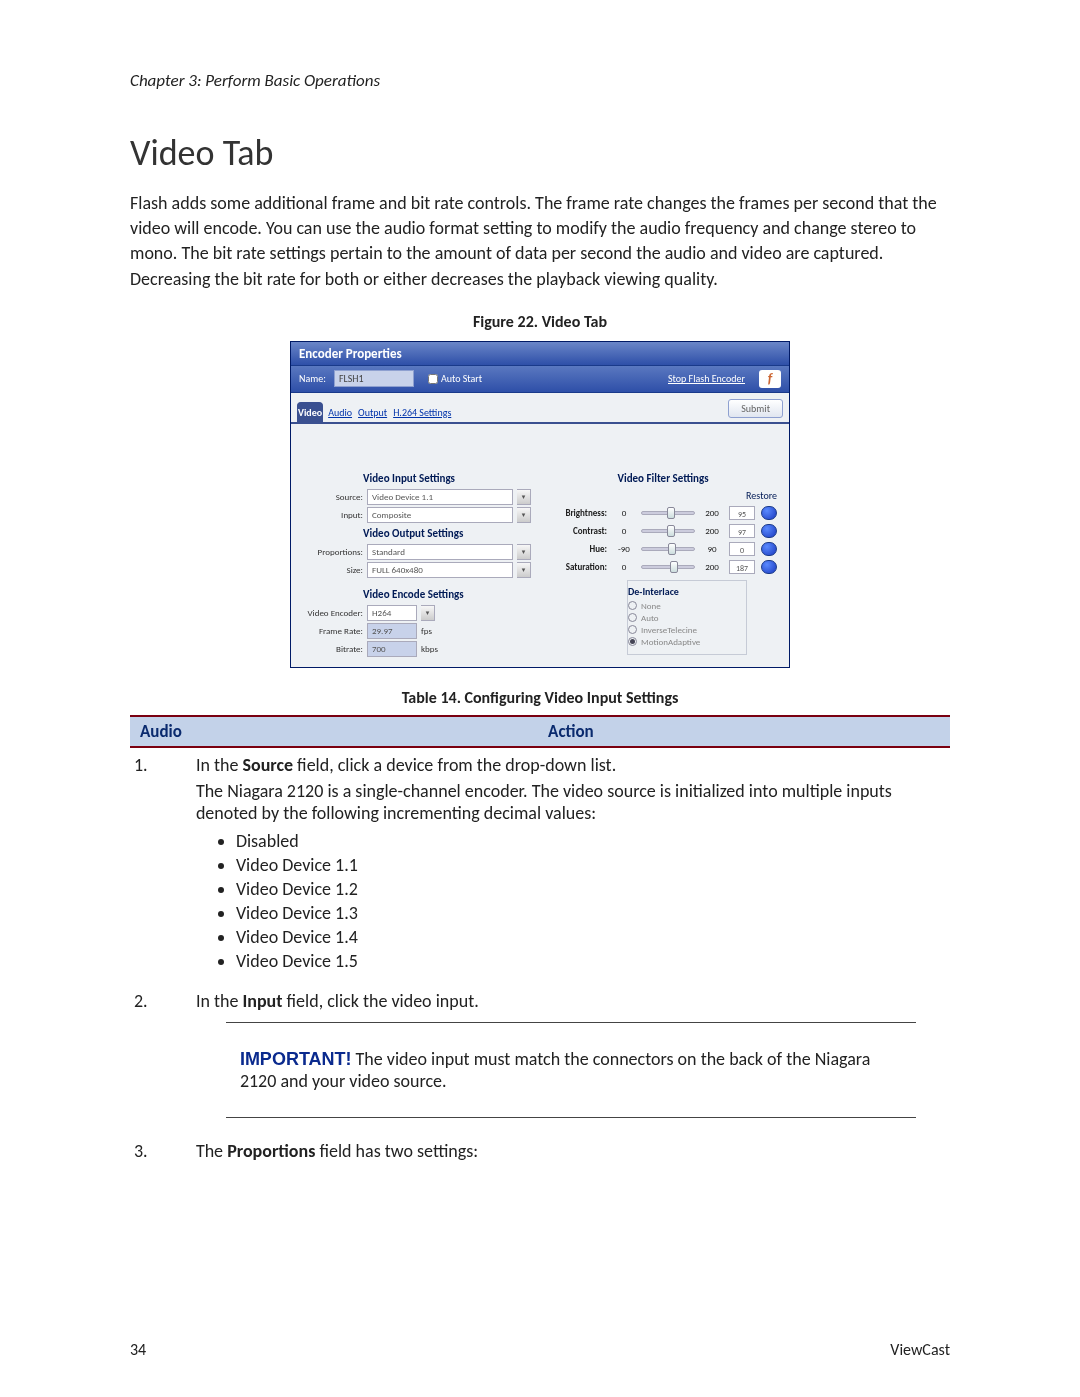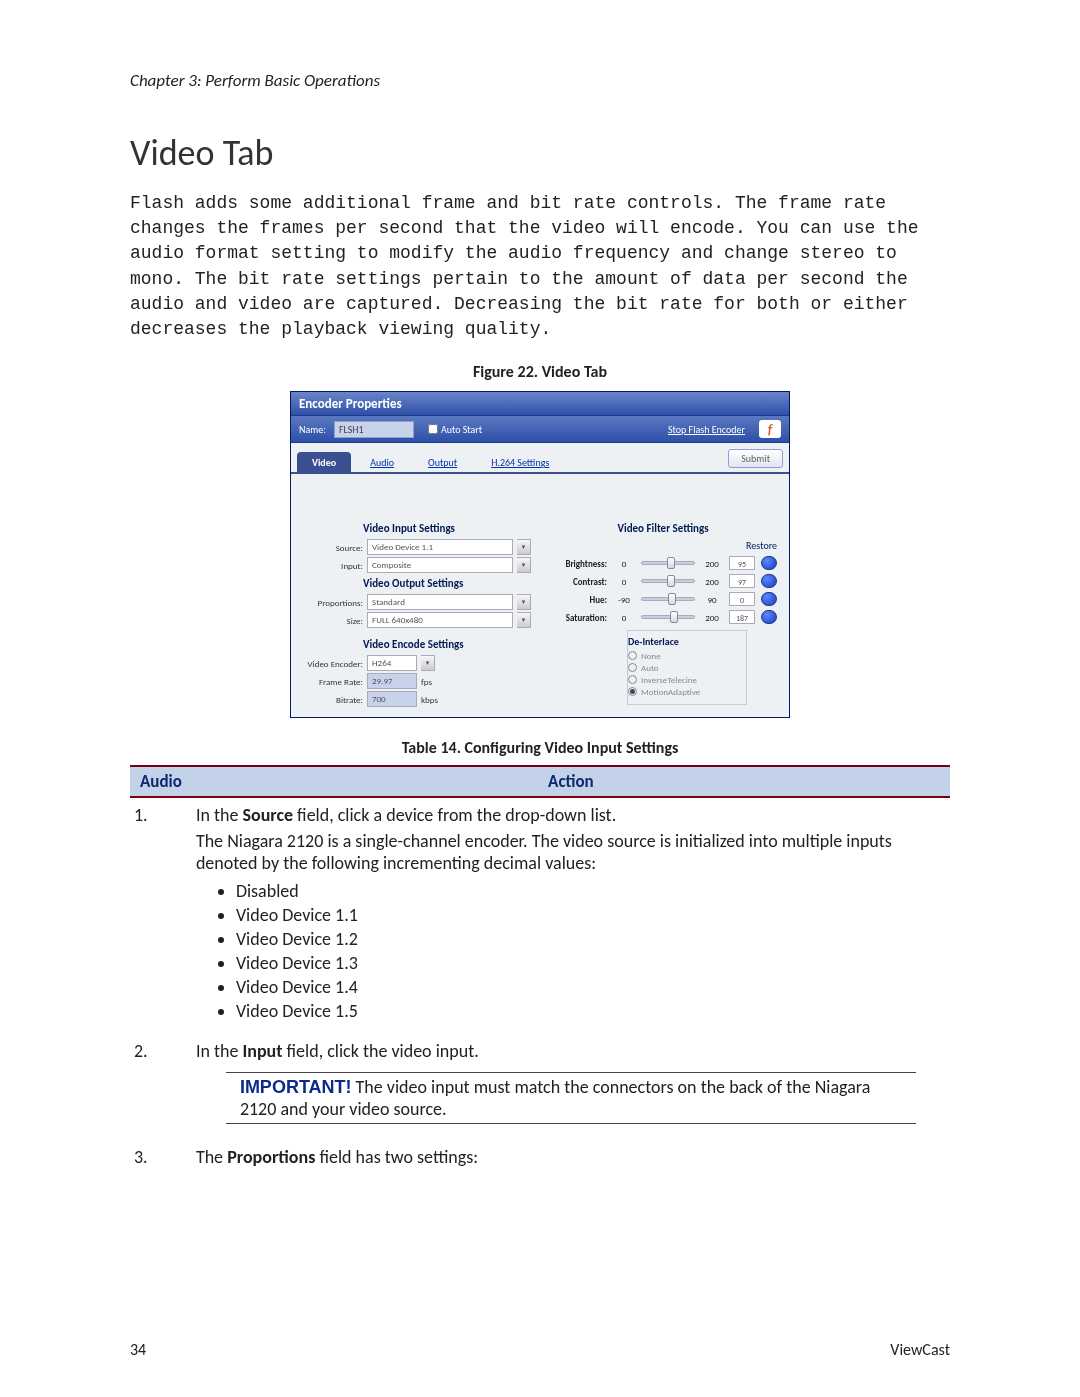--- a/index.html
+++ b/index.html
@@ -7,21 +7,21 @@
     font-family: Calibri, "Segoe UI", Arial, sans-serif;
     background: #fff;
     color: #222;
     width: 1080px;
     height: 1397px;
     position: relative;
     padding: 70px 130px 60px 130px;
   }
   .chapter-header { font-style: italic; font-size: 17px; margin-bottom: 40px; }
   h1.section-title { font-size: 36px; font-weight: 400; color: #333; margin-bottom: 16px; }
-  .body-text { font-size: 18px; line-height: 1.4; margin-bottom: 20px; font-family: Liberation Mono, monospace; }
+  .body-text { font-size: 18px; line-height: 1.4; margin-bottom: 20px; }
   .fig-caption { font-weight: 700; font-size: 16px; text-align: center; margin: 14px 0 10px; }
   .table-caption { font-weight: 700; font-size: 16px; text-align: center; margin: 20px 0 8px; }
 
   
   .app-shot {
     width: 500px;
     margin: 0 auto;
     border: 1px solid #001a66;
     background: #eef1f4;
     font-size: 10px;
@@ -59,21 +59,21 @@
   .logo-badge {
     width: 22px; height: 18px; background: #fff; border-radius: 3px;
     display: flex; align-items: center; justify-content: center;
     color: #c63; font-style: italic; font-weight: 700; font-size: 14px;
   }
   .tab-row {
     display: flex; align-items: flex-end; padding: 6px 6px 0 6px;
     gap: 4px; border-bottom: 2px solid #3a5090;
   }
   .tab {
-    padding: 3px 14px;
+    padding: 3px 0;
     font-size: 10px;
     color: #0033aa;
     text-decoration: underline;
     border: 1px solid transparent;
     border-bottom: none;
     border-radius: 4px 4px 0 0;
     cursor: pointer;
   }
   .tab.active {
     background: #3a5090;
@@ -137,21 +137,21 @@
   }
   .instr-table thead th.step { width: 60px; }
   .instr-table thead th.action { text-align: center; }
   .instr-table td { font-size: 18px; padding: 6px 4px; vertical-align: top; }
   .instr-table td.stepnum { width: 40px; }
   .instr-table ul { margin: 6px 0 6px 40px; }
   .instr-table ul li { margin: 2px 0; }
   .important-box {
     border-top: 1.5px solid #444;
     border-bottom: 1.5px solid #444;
-    padding: 3px 14px;
+    padding: 25px 14px;
     margin: 10px 30px 10px 30px;
   }
   .important-box .imp-label { color: #0a2a8e; font-weight: 700; font-family: Verdana, Geneva, sans-serif; }
 
   
   .page-footer {
     position: absolute;
     bottom: 38px;
     left: 130px;
     right: 130px;

